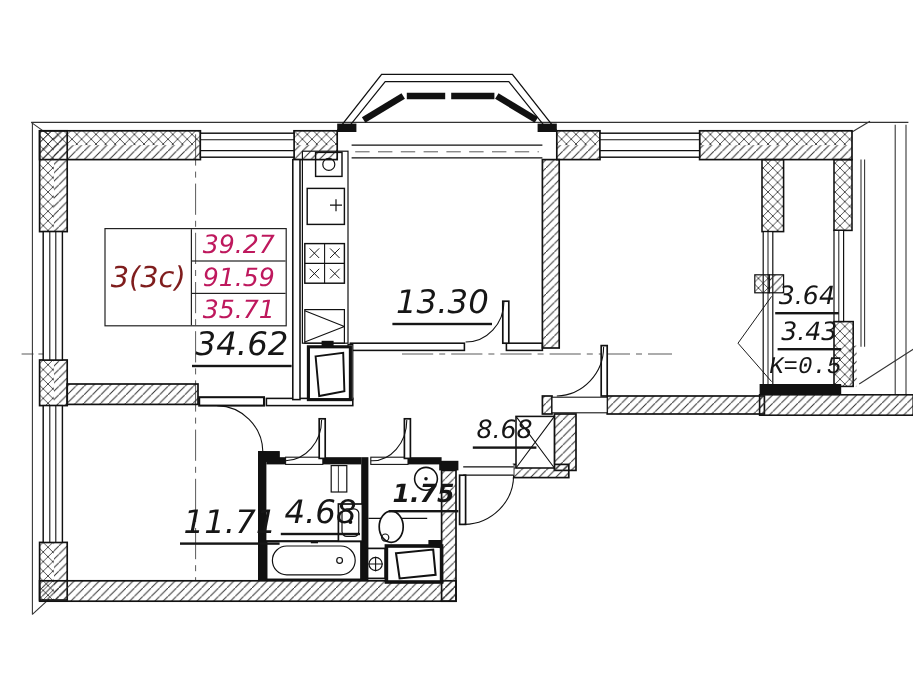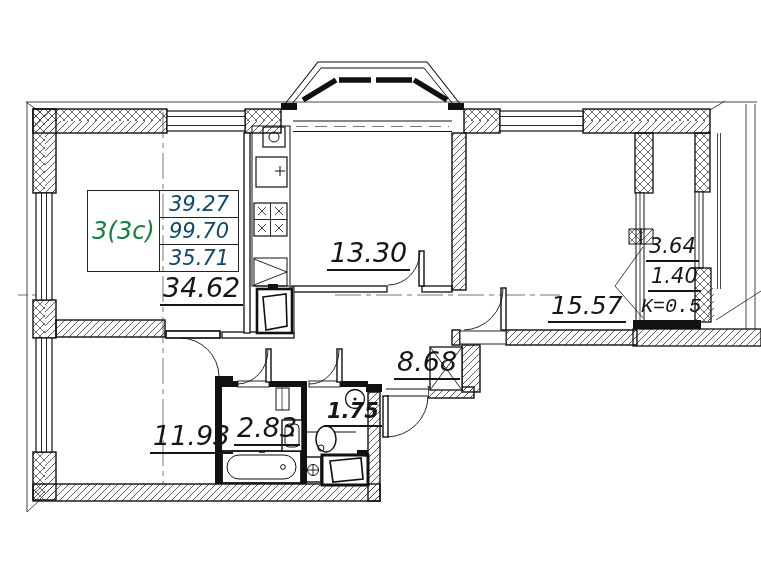--- a/index.html
+++ b/index.html
@@ -6,23 +6,23 @@
   #stage{position:relative;width:761px;height:575px;background:#ffffff;overflow:hidden;
          font-family:"DejaVu Sans",sans-serif;}
   #plan-svg{position:absolute;left:0;top:0;}
   .lbl{position:absolute;font-style:italic;color:#161616;white-space:nowrap;
        font-family:"DejaVu Sans",sans-serif;line-height:1;}
   .lbl .u{display:inline-block;border-bottom:2.3px solid #161616;padding:0 3px 3px 3px;}
   
   #unit-box{position:absolute;left:87px;top:190px;width:150px;height:80px;
             border:1.7px solid #222;display:grid;grid-template-columns:72px 1fr;background:transparent;}
   #unit-type{grid-row:1 / span 3;display:flex;align-items:center;justify-content:center;
-             border-right:1.7px solid #222;font-style:italic;font-size:24px;color:#15803d;}
+             border-right:1.7px solid #222;font-style:italic;font-size:24px;color:#7f1d1d;}
   .unit-val{display:flex;align-items:center;justify-content:center;font-style:italic;
-            font-size:21px;color:#0c4a6e;border-bottom:1.7px solid #222;}
+            font-size:21px;color:#be185d;border-bottom:1.7px solid #222;}
   .unit-val:last-child{border-bottom:none;}
 </style>
 </head>
 <body>
 
 <div id="stage">
 
 <svg id="plan-svg" width="761" height="575" viewBox="0 0 761 575">
   <defs>
     <pattern id="hd" width="7" height="7" patternUnits="userSpaceOnUse">
@@ -281,28 +281,27 @@
           <rect x="322" y="455" width="46" height="30" fill="#fff" stroke-width="3"></rect>
           <path d="M330,461 L361,458 L363,479 L333,482 Z" stroke-width="1.7"></path>
           <path d="M357,450 H368 V457 L357,455 Z" fill="#111" stroke="none"></path>
         </g>
   </g>
 </svg>
 
 <div id="unit-box">
   <div id="unit-type">3(3c)</div>
   <div class="unit-val">39.27</div>
-  <div class="unit-val">99.70</div>
+  <div class="unit-val">91.59</div>
   <div class="unit-val">35.71</div>
 </div>
 
 <div class="lbl" style="left:160px;top:274px;font-size:27px;"><span class="u">34.62</span></div>
 <div class="lbl" style="left:327px;top:239px;font-size:27px;"><span class="u">13.30</span></div>
-<div class="lbl" style="left:548px;top:293px;font-size:25px;"><span class="u">15.57</span></div>
-<div class="lbl" style="left:394px;top:348px;font-size:27px;"><span class="u">8.68</span></div>
-<div class="lbl" style="left:150px;top:422px;font-size:27px;"><span class="u">11.93</span></div>
-<div class="lbl" style="left:234px;top:414px;font-size:27px;"><span class="u">2.83</span></div>
+<div class="lbl" style="left:394px;top:348px;font-size:21px;"><span class="u">8.68</span></div>
+<div class="lbl" style="left:150px;top:422px;font-size:27px;"><span class="u">11.71</span></div>
+<div class="lbl" style="left:234px;top:414px;font-size:27px;"><span class="u">4.68</span></div>
 <div class="lbl" style="left:324px;top:401px;font-size:21px;font-weight:bold;"><span class="u">1.75</span></div>
 <div class="lbl" style="left:646px;top:236px;font-size:21px;font-style:italic;"><span class="u">3.64</span></div>
-<div class="lbl" style="left:648px;top:266px;font-size:21px;"><span class="u">1.40</span></div>
+<div class="lbl" style="left:648px;top:266px;font-size:21px;"><span class="u">3.43</span></div>
 <div class="lbl" style="left:641px;top:297px;font-size:20px;font-family:Liberation Mono, monospace;"><span>K=0.5</span></div>
 
 </div>
 
 </body></html>

